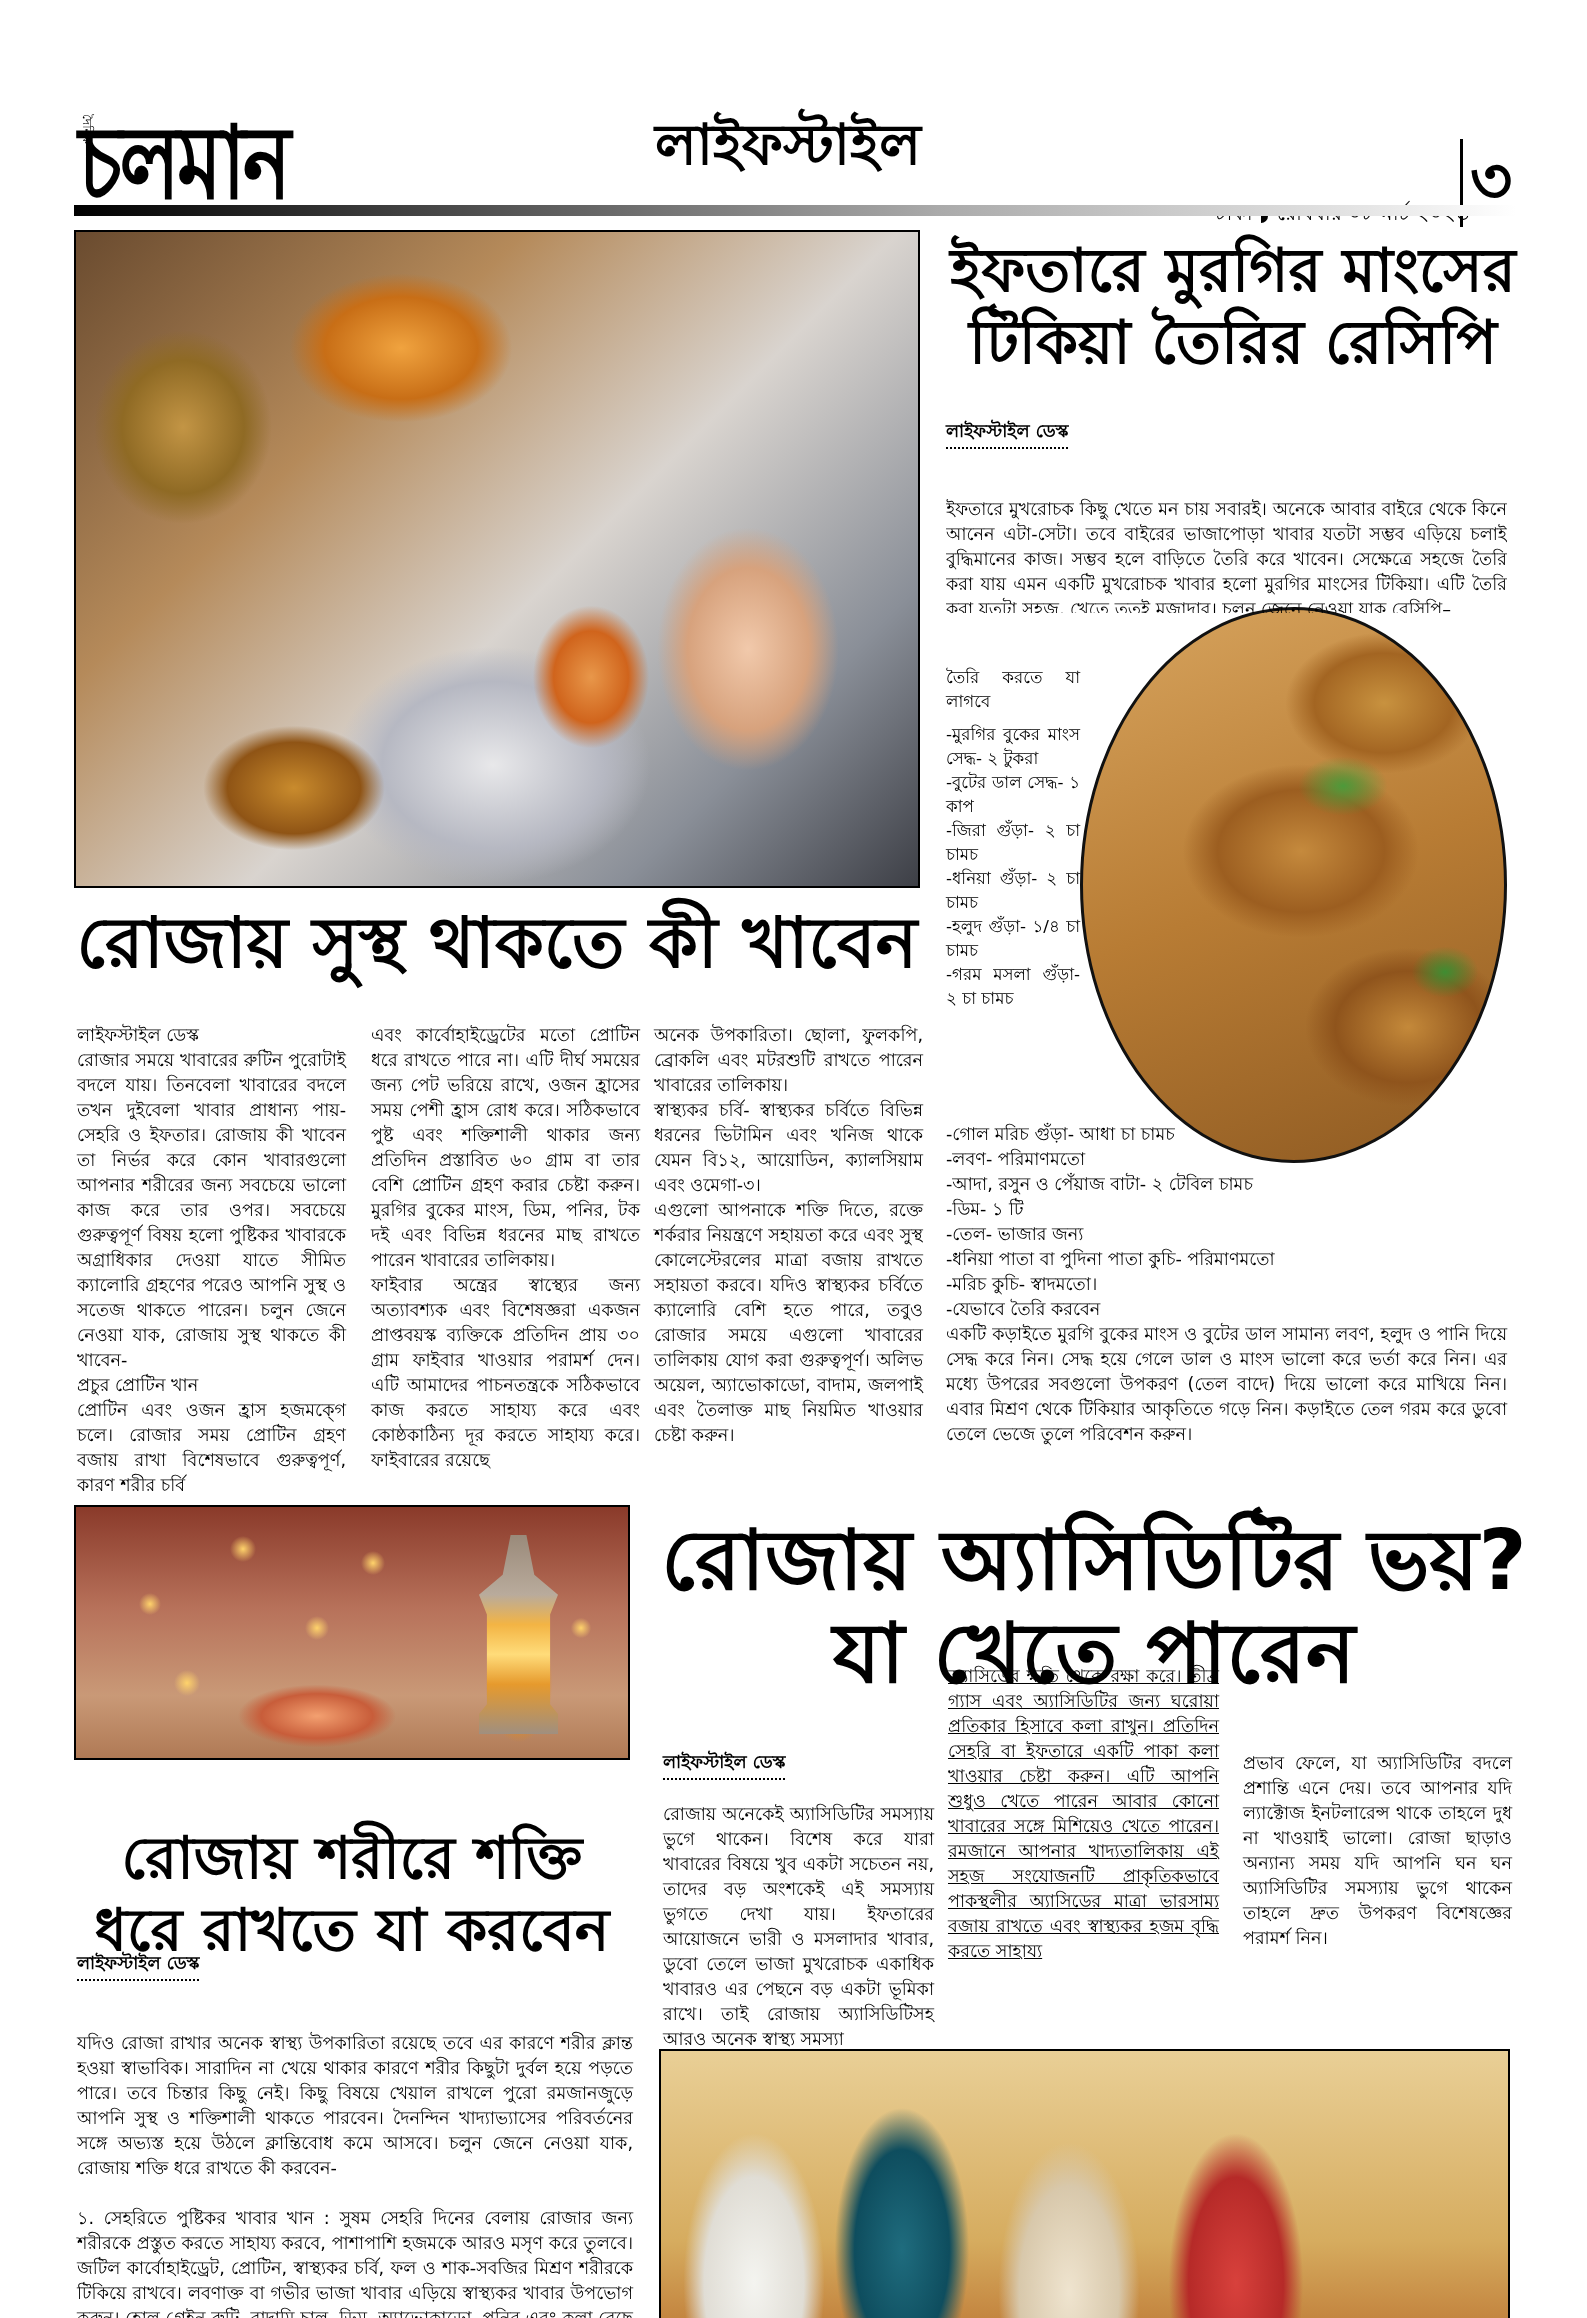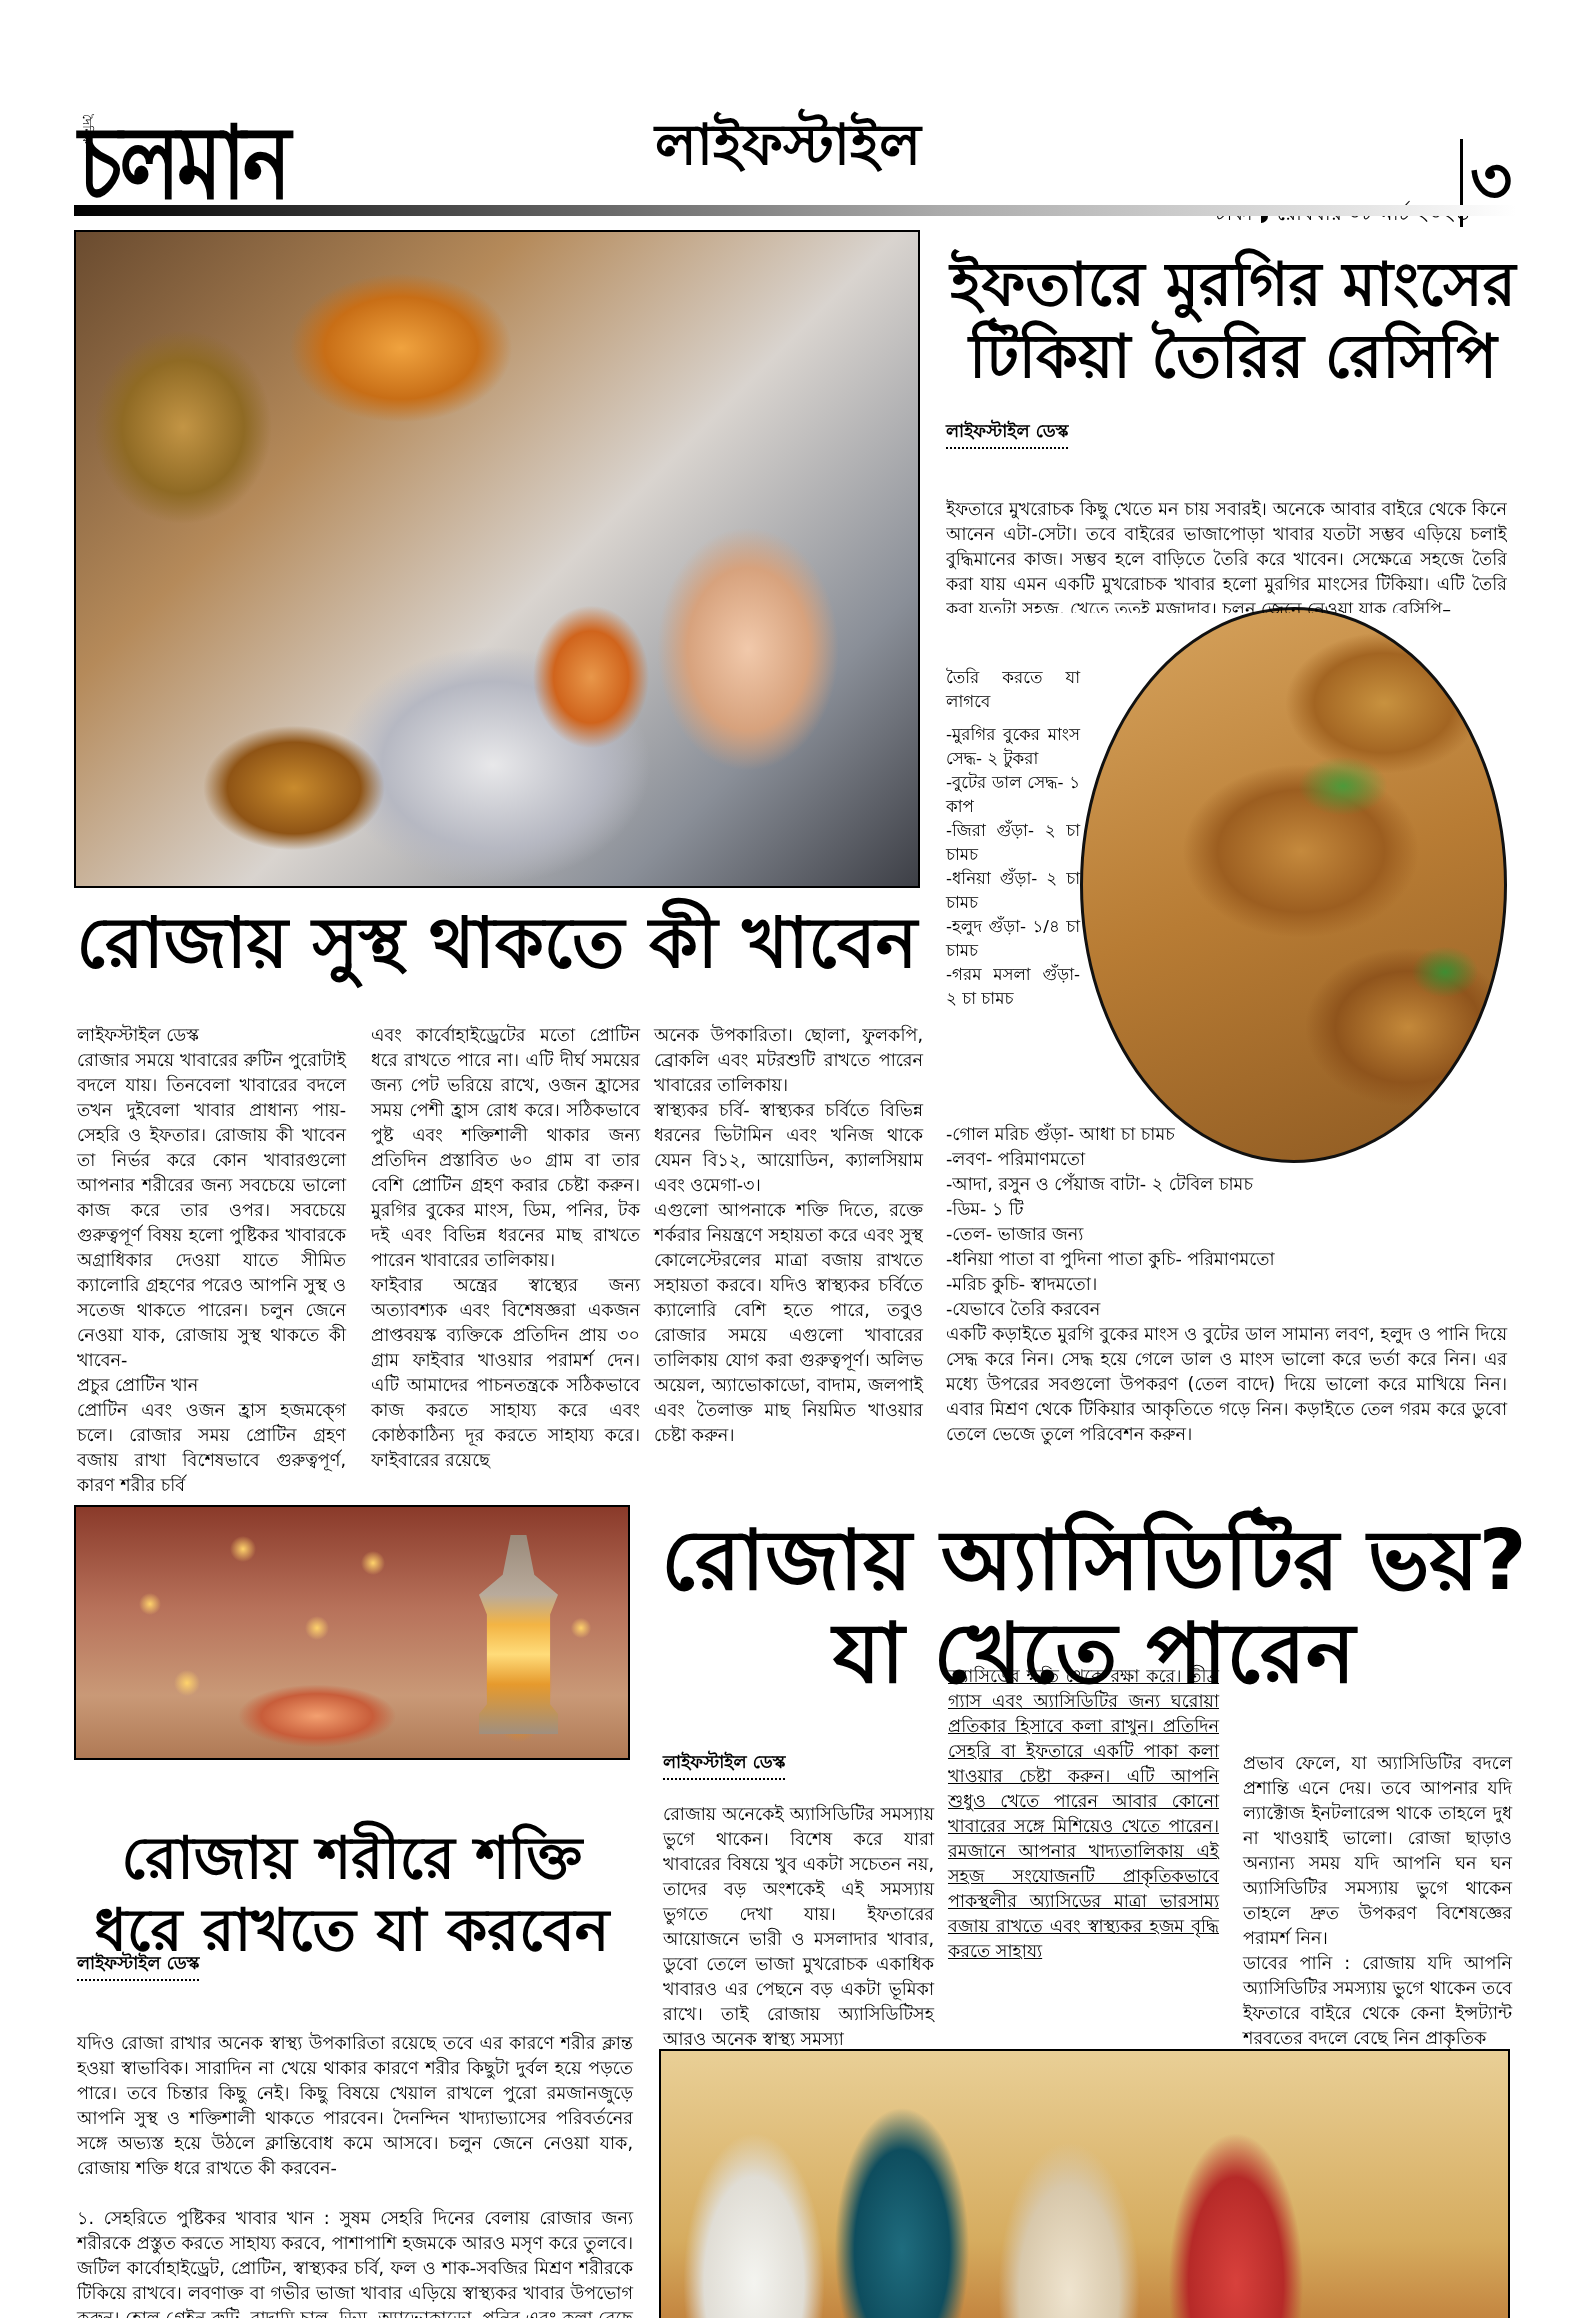--- a/index.html
+++ b/index.html
@@ -61,21 +61,21 @@
     background:
       radial-gradient(ellipse 56px 37px at 260px 176px, #4d9a3a 0%, transparent 80%),
       radial-gradient(ellipse 42px 32px at 362px 362px, #3f8d32 0%, transparent 80%),
       radial-gradient(ellipse 139px 102px at 218px 241px, #c58a3d 0%, #9c5e20 60%, transparent 85%),
       radial-gradient(ellipse 121px 93px at 325px 417px, #c4893a 0%, #8f541c 60%, transparent 85%),
       radial-gradient(ellipse 116px 83px at 301px 93px, #c8923f 0%, #a36522 60%, transparent 85%),
       linear-gradient(160deg, #d7a45e 0%, #b87c34 50%, #8e5a22 100%); }
 
   
   .h1 { font-weight: 700; text-align: center; line-height: 1.15; }
-  .hl-recipe { left: 941px; top: 248px; width: 584px; font-size: 60px; line-height: 72px; }
+  .hl-recipe { left: 941px; top: 234px; width: 584px; font-size: 60px; line-height: 72px; }
   .hl-roja { left: 74px; top: 902px; width: 846px; font-size: 70px; line-height: 83px; }
   .hl-acid { left: 658px; top: 1514px; width: 872px; font-size: 83px; line-height: 93px; }
   .hl-shakti { left: 74px; top: 1822px; width: 556px; font-size: 58px; line-height: 72px; }
 
   
   .byline { font-size: 17.6px; font-weight: 700; line-height: 23px; padding-bottom: 3.7px;
     border-bottom: 2.8px dotted #000; display: inline-block; }
   .byline-plain { font-size: 18.5px; line-height: 28px; font-weight: 400; }
 
   
@@ -170,17 +170,16 @@
   <span class="byline">লাইফস্টাইল ডেস্ক</span>
 </div>
 <div class="abs col" style="left:663px; top:1802px; width:271px;">
   <p>রোজায় অনেকেই অ্যাসিডিটির সমস্যায় ভুগে থাকেন। বিশেষ করে যারা খাবারের বিষয়ে খুব একটা সচেতন নয়, তাদের বড় অংশকেই এই সমস্যায় ভুগতে দেখা যায়। ইফতারের আয়োজনে ভারী ও মসলাদার খাবার, ডুবো তেলে ভাজা মুখরোচক একাধিক খাবারও এর পেছনে বড় একটা ভূমিকা রাখে। তাই রোজায় অ্যাসিডিটিসহ আরও অনেক স্বাস্থ্য সমস্যা</p>
 </div>
 <div class="abs col" style="left:948px; top:1664px; width:271px;text-decoration:underline;">
   <p>অ্যাসিডের ক্ষতি থেকে রক্ষা করে। তীব্র গ্যাস এবং অ্যাসিডিটির জন্য ঘরোয়া প্রতিকার হিসাবে কলা রাখুন। প্রতিদিন সেহরি বা ইফতারে একটি পাকা কলা খাওয়ার চেষ্টা করুন। এটি আপনি শুধুও খেতে পারেন আবার কোনো খাবারের সঙ্গে মিশিয়েও খেতে পারেন। রমজানে আপনার খাদ্যতালিকায় এই সহজ সংযোজনটি প্রাকৃতিকভাবে পাকস্থলীর অ্যাসিডের মাত্রা ভারসাম্য বজায় রাখতে এবং স্বাস্থ্যকর হজম বৃদ্ধি করতে সাহায্য</p>
 </div>
 <div class="abs col" style="left:1243px; top:1751px; width:269px;">
   <p>প্রভাব ফেলে, যা অ্যাসিডিটির বদলে প্রশান্তি এনে দেয়। তবে আপনার যদি ল্যাক্টোজ ইনটলারেন্স থাকে তাহলে দুধ না খাওয়াই ভালো। রোজা ছাড়াও অন্যান্য সময় যদি আপনি ঘন ঘন অ্যাসিডিটির সমস্যায় ভুগে থাকেন তাহলে দ্রুত উপকরণ বিশেষজ্ঞের পরামর্শ নিন।</p>
-  <p>ডাবের পানি : রোজায় যদি আপনি অ্যাসিডিটির সমস্যায় ভুগে থাকেন তবে ইফতারে বাইরে থেকে কেনা ইন্সট্যান্ট শরবতের বদলে বেছে নিন প্রাকৃতিক</p>
 </div>
 
 <div class="abs photo img3"></div>
 
 
 </body></html>

